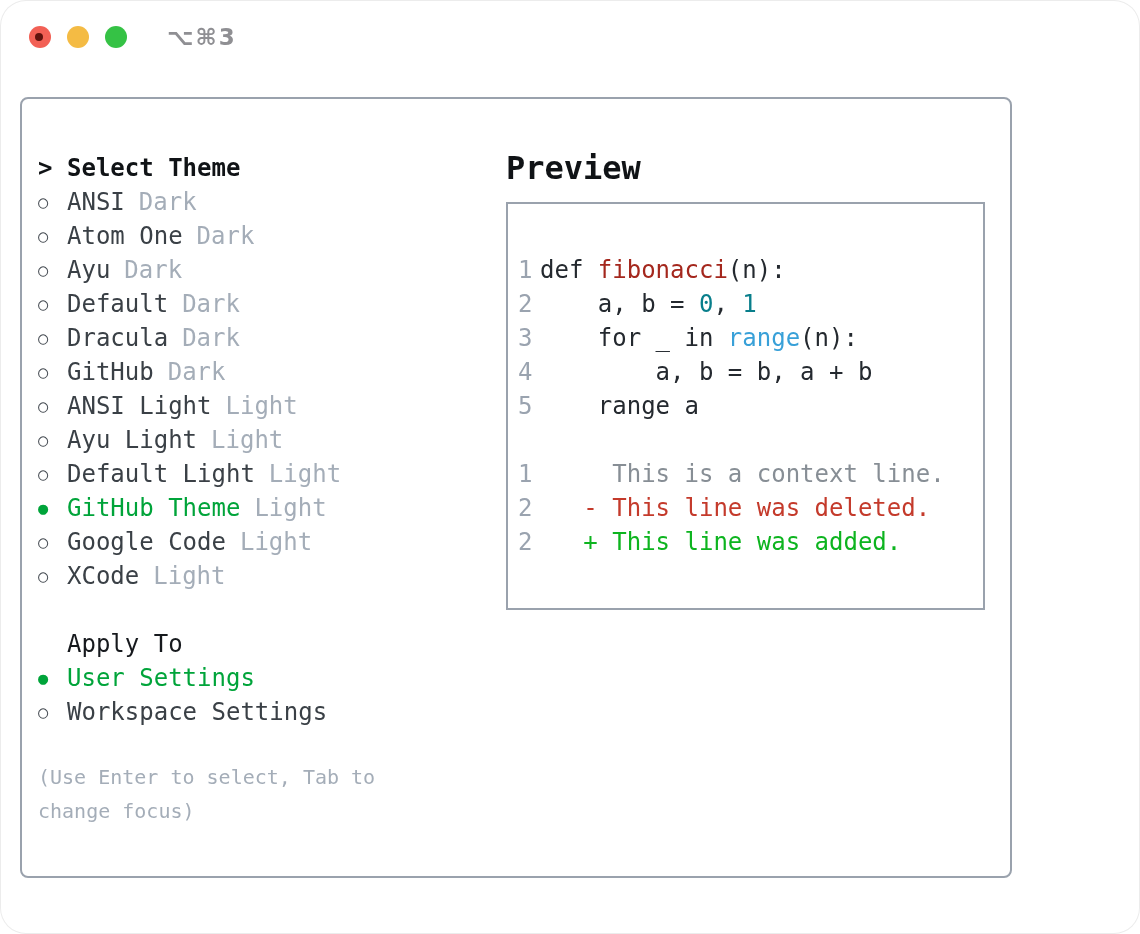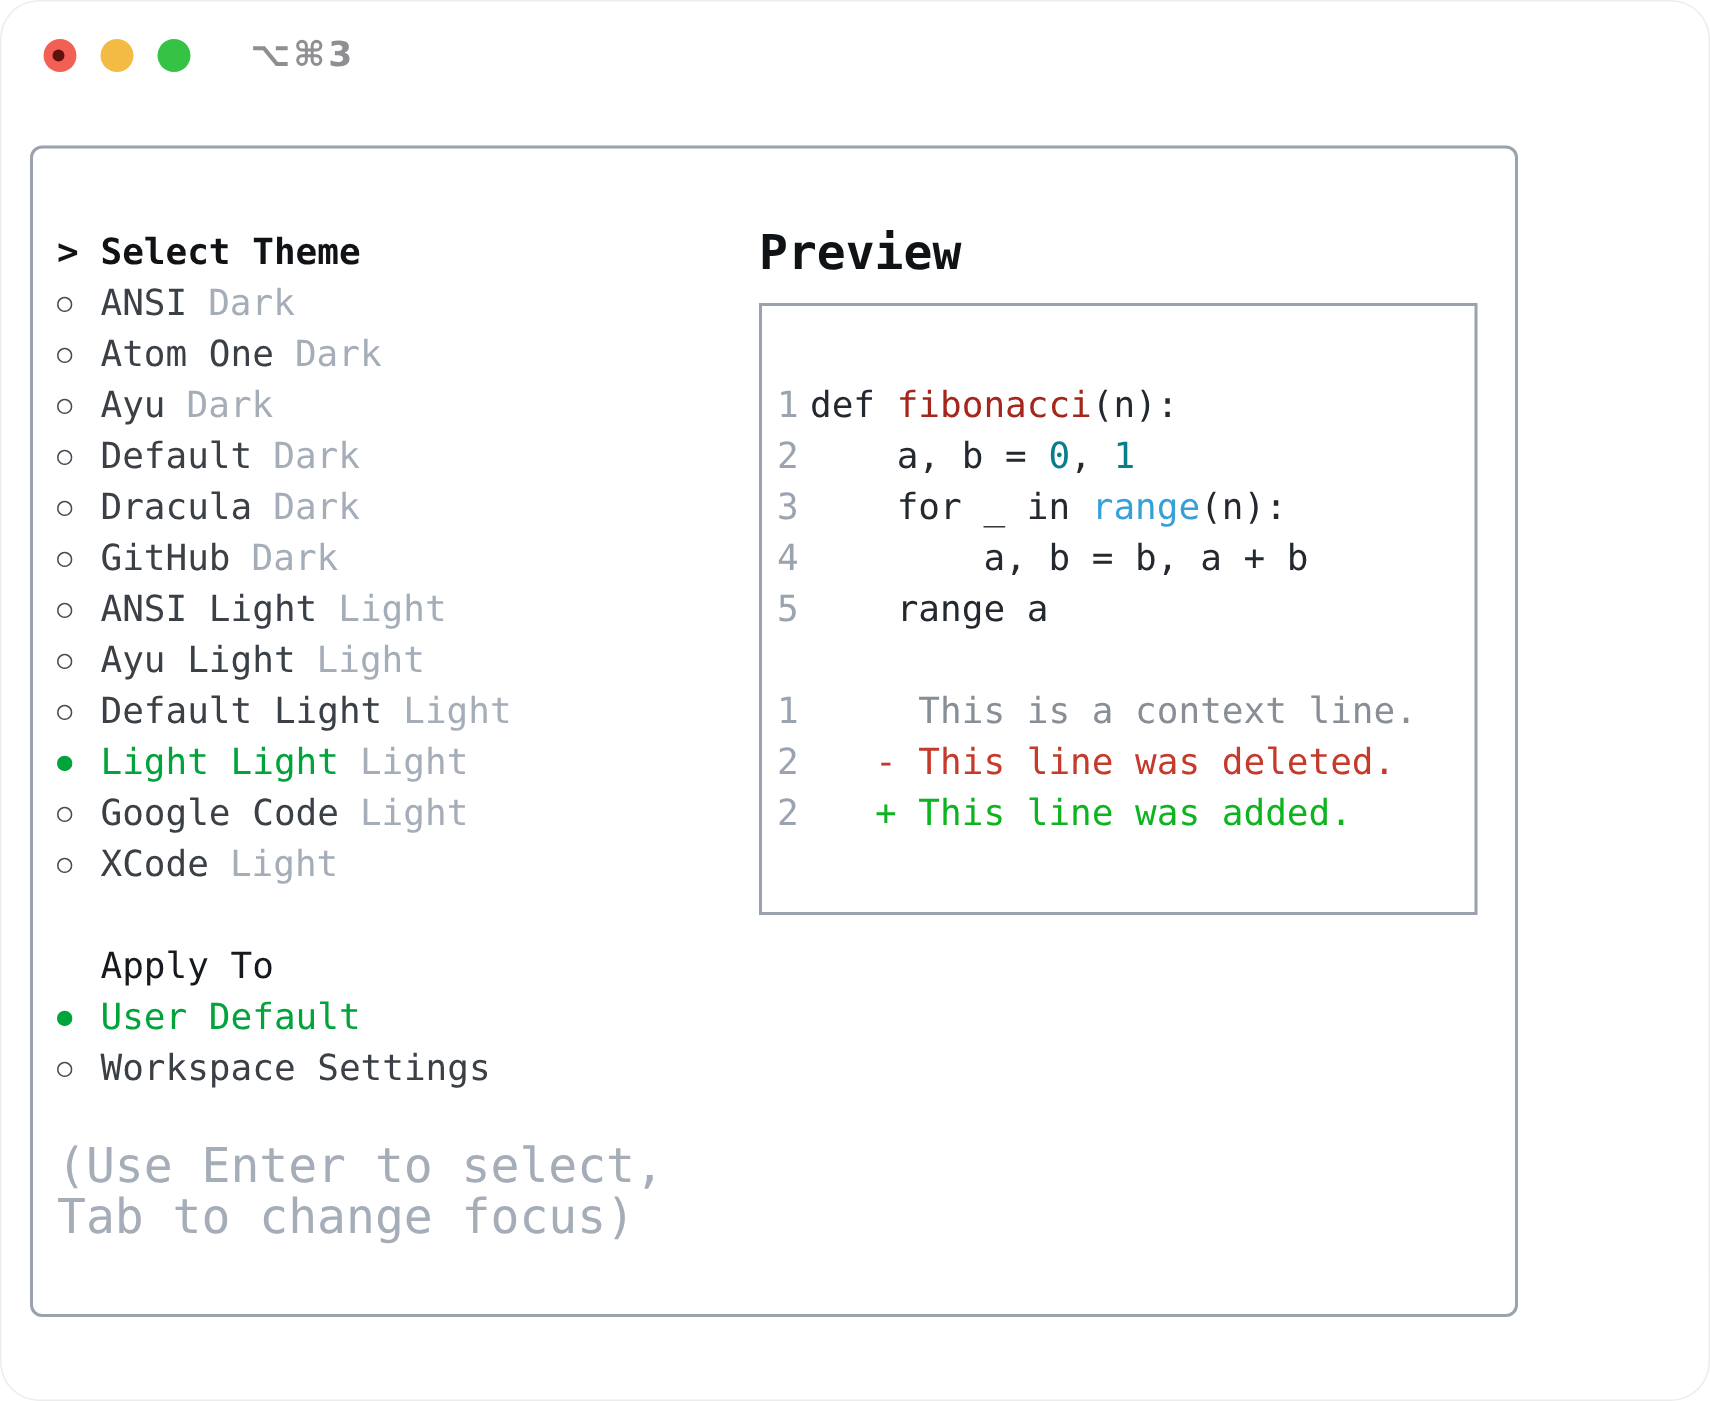--- a/index.html
+++ b/index.html
@@ -50,21 +50,21 @@
   .cursor{font-weight:bold;color:#101316;font-size:24px;}
   .hdr{font-weight:bold;color:#101316;white-space:pre;}
   .hdr2{font-weight:normal;color:#16191d;white-space:pre;}
   .nm{color:#3a4046;white-space:pre;}
   .sel .nm{color:var(--selected-green);}
   .tag{color:var(--muted-gray);margin-left:14px;white-space:pre;}
   .theme-section{position:absolute;left:16px;top:52px;}
   .apply-section{position:absolute;left:16px;top:528px;}
   .hint{
     position:absolute;left:16px;top:661px;width:412px;
-    font-size:32px;line-height:34px;color:var(--muted-gray);
+    font-size:20px;line-height:34px;color:var(--muted-gray);
   }
   
   .right-col{position:absolute;left:484px;top:52px;}
   .preview-header{height:34px;font-size:32px;line-height:34px;font-weight:bold;color:#101316;}
   .preview-box{
     margin-top:17px;width:479px;height:408px;
     border:2px solid var(--border-gray);background:#ffffff;
     padding:49px 0 0 10px;overflow:hidden;
   }
   .pline{display:flex;height:34px;font-size:24px;line-height:34px;}
@@ -143,21 +143,21 @@
             <span class="nm">Ayu Light</span>
             <span class="tag">Light</span>
           </div>
           <div class="row item">
             <span class="pfx radio">○</span>
             <span class="nm">Default Light</span>
             <span class="tag">Light</span>
           </div>
           <div class="row item sel">
             <span class="pfx radio">●</span>
-            <span class="nm">Light Light</span>
+            <span class="nm">GitHub Theme</span>
             <span class="tag">Light</span>
           </div>
           <div class="row item">
             <span class="pfx radio">○</span>
             <span class="nm">Google Code</span>
             <span class="tag">Light</span>
           </div>
           <div class="row item">
             <span class="pfx radio">○</span>
             <span class="nm">XCode</span>
@@ -167,21 +167,21 @@
     </div>
 
     <div class="apply-section">
       <div class="row">
         <span class="pfx"></span>
         <span class="hdr2">Apply To</span>
       </div>
       <div id="apply-list">
           <div class="row item sel">
             <span class="pfx radio">●</span>
-            <span class="nm">User Default</span>
+            <span class="nm">User Settings</span>
           </div>
           <div class="row item">
             <span class="pfx radio">○</span>
             <span class="nm">Workspace Settings</span>
           </div>
         </div>
     </div>
 
     <div class="hint">(Use Enter to select, Tab to change focus)</div>
 

